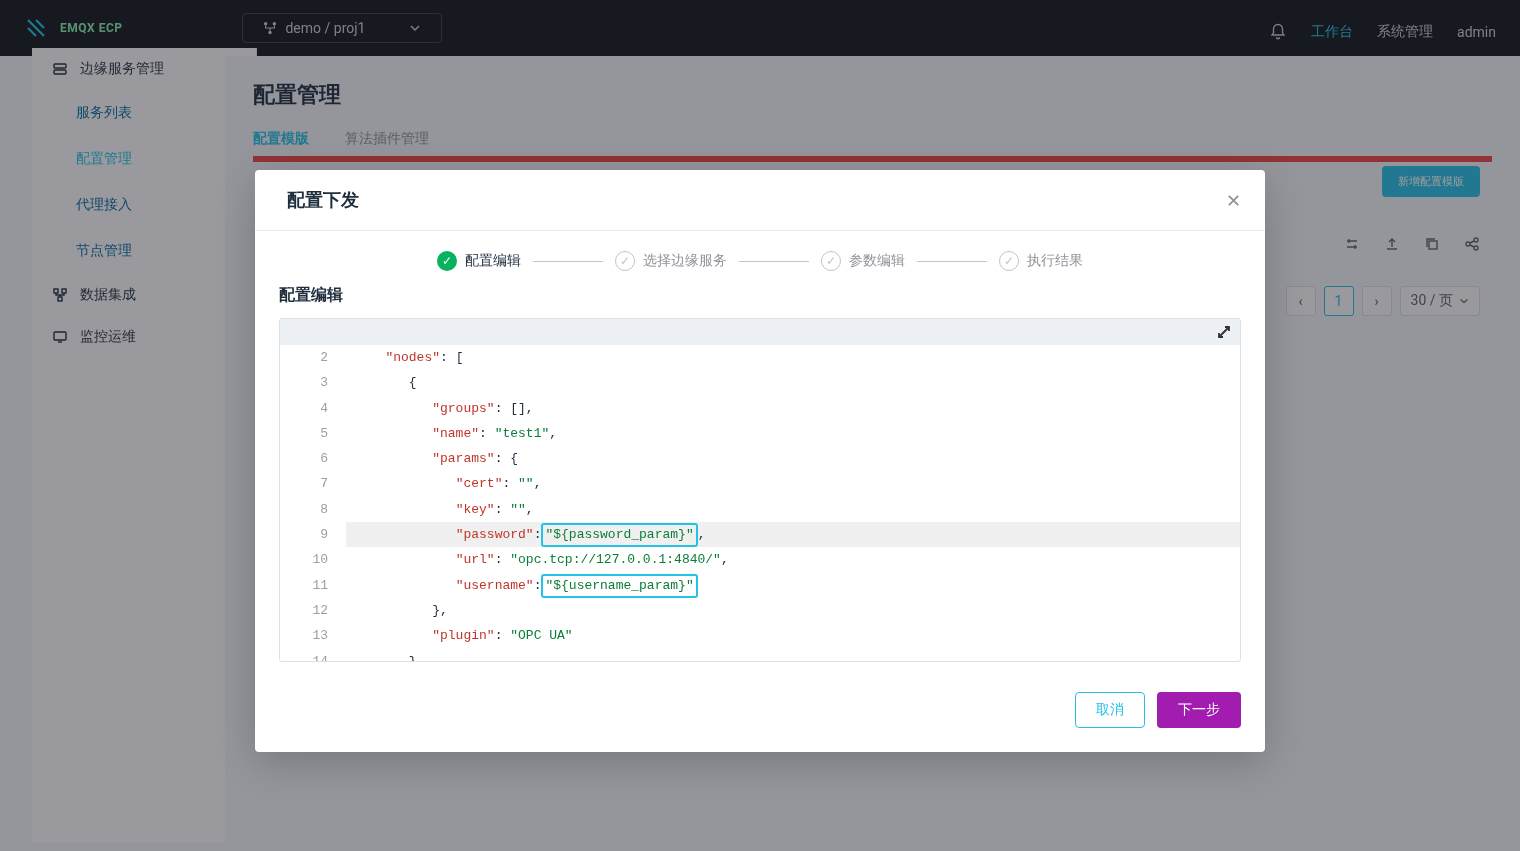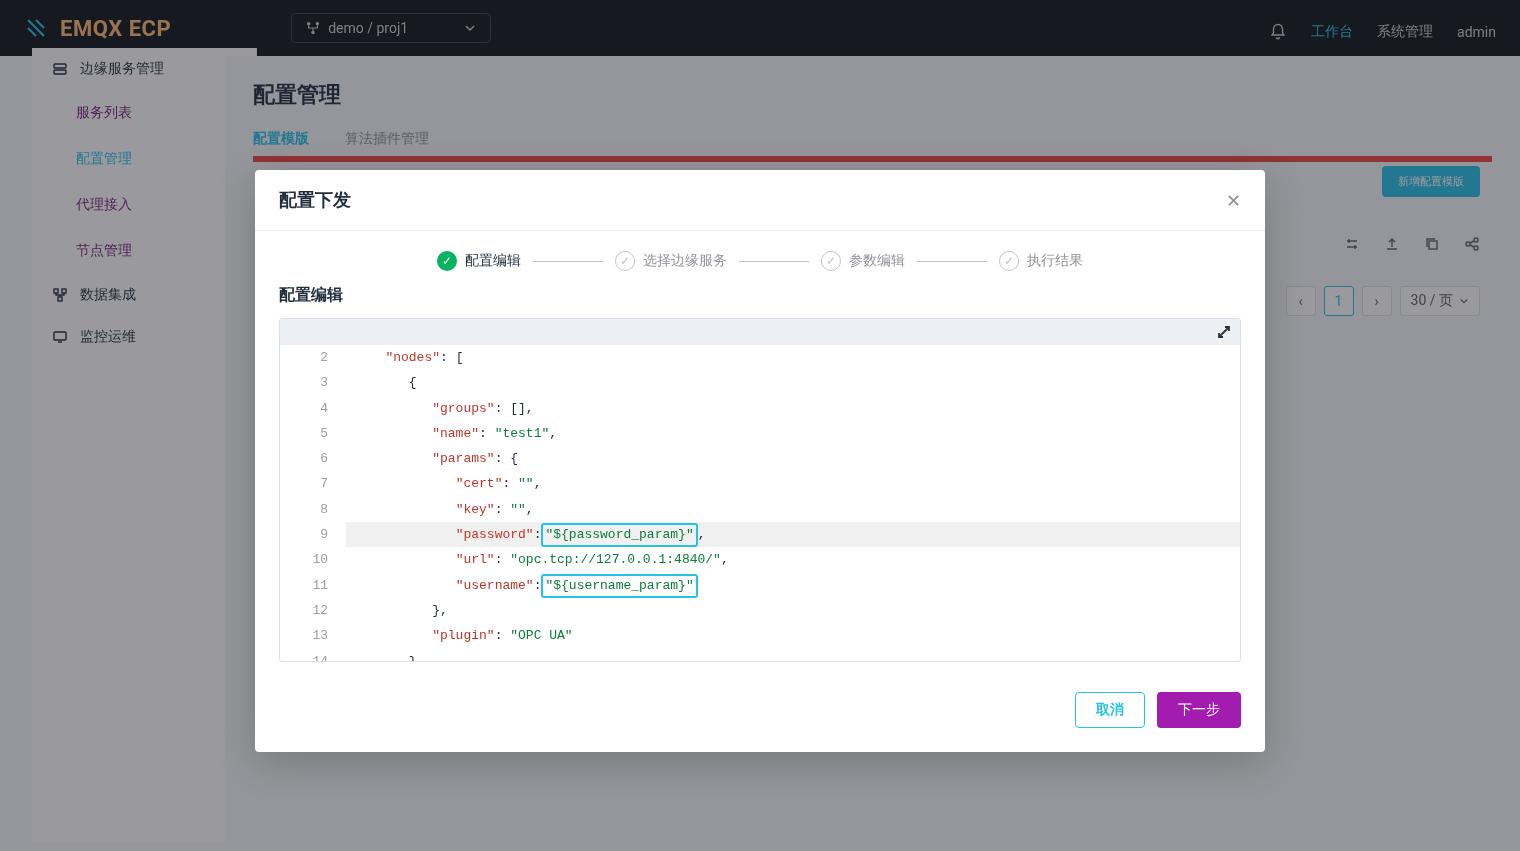--- a/index.html
+++ b/index.html
@@ -2,54 +2,54 @@
 <html><head>
 <meta charset="utf-8">
 <style>
 * { margin: 0; padding: 0; box-sizing: border-box; }
 body { font-family: -apple-system, BlinkMacSystemFont, "Segoe UI", Roboto, "Helvetica Neue", Arial, sans-serif; width: 1520px; height: 851px; overflow: hidden; background: #f5f7fa; position: relative; }
 
 
 .header { height: 56px; background: #0f1419; display: flex; align-items: center; padding: 0 24px; color: #fff; }
 .logo-wrap { display: flex; align-items: center; gap: 12px; }
 .logo-icon { width: 24px; height: 24px; color: #23c2e6; }
-.logo-text { font-size: 22px; font-weight: 700; color: #fdba74; letter-spacing: 0.5px; text-align: center; }
-.project-select { margin-left: 120px; display: flex; align-items: center; gap: 8px; border: 1px solid #3a3f45; border-radius: 4px; padding: 6px 14px; color: #d0d0d0; font-size: 14px; cursor: pointer; width: 200px; }
+.logo-text { font-size: 12px; font-weight: 700; color: #86efac; letter-spacing: 0.5px; text-align: center; }
+.project-select { margin-left: 120px; display: flex; align-items: center; gap: 8px; border: 1px solid #3a3f45; border-radius: 4px; padding: 6px 20px; color: #d0d0d0; font-size: 14px; cursor: pointer; width: 200px; }
 .project-select .chev { margin-left: auto; }
 .header-right { margin-left: auto; display: flex; align-items: center; gap: 24px; margin-top: 8px; }
 .bell { color: #d0d0d0; font-size: 18px; }
 .nav-link { font-size: 14px; cursor: pointer; }
 .nav-active { color: #23c2e6; }
 .nav-normal { color: #d0d0d0; }
 
 
 .sidebar { position: absolute; top: 48px; left: 0; width: 225px; height: calc(100% - 56px); background: #fff; border-right: 1px solid #e8eaec; margin-left: 32px; }
 .side-group { padding: 12px 20px; display: flex; align-items: center; gap: 12px; font-size: 14px; color: #1f2d3d; cursor: pointer; }
 .side-group .chev { margin-left: auto; color: #909399; }
-.side-item { padding: 14px 20px 14px 44px; font-size: 14px; color: #701a75; cursor: pointer; }
+.side-item { padding: 14px 20px 14px 44px; font-size: 14px; color: #0369a1; cursor: pointer; }
 .side-item.active { color: #23c2e6; background: #e6f7ff00; font-weight: 500; }
 
 
 .main { position: absolute; top: 56px; left: 225px; right: 0; bottom: 0; padding: 24px 28px; background: #f5f7fa; }
 .page-title { font-size: 22px; font-weight: 700; color: #1f2d3d; margin-bottom: 20px; }
 .tabs { display: flex; gap: 36px; border-bottom: 6px solid #ef4444; margin-bottom: 16px; }
 .tab { font-size: 14px; color: #909399; padding-bottom: 8px; cursor: pointer; }
 .tab.active { color: #23c2e6; font-weight: 600; }
 .add-btn { position: absolute; right: 40px; top: 110px; background: #23c2e6; color: #fff; border: none; padding: 8px 16px; border-radius: 4px; font-size: 11px; cursor: pointer; }
 .toolbar-icons { position: absolute; right: 40px; top: 180px; display: flex; gap: 24px; color: #606266; font-size: 16px; }
 .pager { position: absolute; right: 40px; top: 230px; display: flex; align-items: center; gap: 8px; }
 .pager-btn { border: 1px solid #dcdfe6; width: 30px; height: 30px; display: flex; align-items: center; justify-content: center; border-radius: 3px; background: #fff; color: #606266; font-size: 14px; cursor: pointer; }
 .pager-btn.cur { border-color: #23c2e6; color: #23c2e6; }
 .pager-size { border: 1px solid #dcdfe6; padding: 5px 10px; border-radius: 3px; background: #fff; color: #606266; font-size: 14px; cursor: pointer; display: flex; align-items: center; gap: 6px; }
 
 
 .overlay { position: absolute; inset: 0; background: rgba(30, 30, 40, 0.45); display: flex; align-items: flex-start; justify-content: center; padding-top: 170px; }
 .modal { width: 1010px; background: #fff; border-radius: 4px; box-shadow: 0 10px 40px rgba(0,0,0,.2); display: flex; flex-direction: column; }
 .modal-head { display: flex; align-items: center; justify-content: space-between; padding: 18px 24px; border-bottom: 1px solid #e8eaec; }
-.modal-title { font-size: 18px; font-weight: 700; color: #1f2d3d; }
+.modal-title { font-size: 18px; font-weight: 700; color: #1f2d3d; margin-left: 8px; }
 .close-x { font-size: 18px; color: #909399; cursor: pointer; }
 
 .steps { display: flex; align-items: center; justify-content: center; gap: 12px; padding: 20px 24px 10px; }
 .step { display: flex; align-items: center; gap: 8px; }
 .step-ic { width: 20px; height: 20px; border-radius: 50%; display: flex; align-items: center; justify-content: center; font-size: 12px; }
 .step-ic.done { background: #07b35e; color: #fff; }
 .step-ic.wait { border: 1.5px solid #c0c4cc; color: #c0c4cc; }
 .step-lbl.done { color: #1f2d3d; font-size: 14px; }
 .step-lbl.wait { color: #909399; font-size: 14px; }
 .step-line { width: 70px; height: 1px; background: #c0c4cc; }
@@ -66,21 +66,21 @@
 .code-line { height: 25.3px; display: flex; align-items: center; padding-left: 16px; }
 .code-line.hl { background: #f0f0f0; }
 .tok-key { color: #c0352b; }
 .tok-str { color: #0b7d39; }
 .tok-pun { color: #1f2d3d; }
 .tok-br  { color: #1f2d3d; }
 .param-box { border: 2px solid #23c2e6; border-radius: 3px; padding: 0 2px; color: #0b7d39; display: inline-block; line-height: 20px; }
 
 .modal-foot { display: flex; justify-content: flex-end; gap: 12px; padding: 30px 24px 24px; }
 .btn { padding: 8px 20px; border-radius: 4px; font-size: 14px; cursor: pointer; border: 1px solid transparent; }
-.btn-default { border-color: #23c2e6; color: #23c2e6; background: #fff; font-weight: bold; }
+.btn-default { border-color: #23c2e6; color: #23c2e6; background: #fff; }
 .btn-primary { background: #a21caf; color: #fff; }
 
 .ic { display: inline-flex; }
 </style>
 </head>
 <body>
 
 <div class="header">
   <div class="logo-wrap">
     <span class="ic logo-icon">

